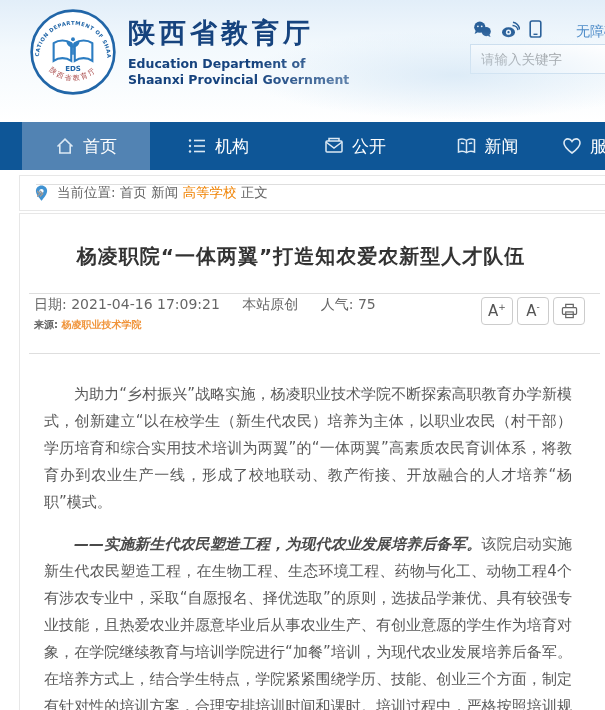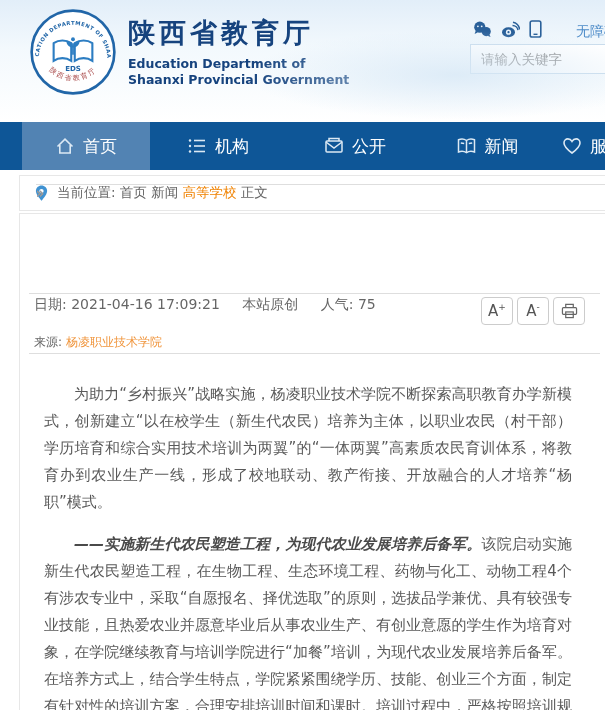--- a/index.html
+++ b/index.html
@@ -45,21 +45,21 @@
 
   
   .mainbox { position:absolute; left:19px; top:213px; width:589px; height:600px;
     border:1px solid #e7e7e7; background:#fff; }
   .article-title { position:absolute; left:0; top:29px; width:562px; text-align:center;
     font-size:20px; font-weight:bold; color:#333; letter-spacing:1px; }
   .sep { position:absolute; left:9px; width:571px; border-top:1px solid #dedede; }
   .sep1 { top:79px; } .sep2 { top:139px; }
   .date-line { position:absolute; left:14px; top:82px; font-size:14px; color:#666; white-space:nowrap; }
   .date-line .gap { margin-right:18px; }
-  .source-line { position:absolute; left:14px; top:120px; font-size:12px; color:#666; white-space:nowrap; }
+  .source-line { position:absolute; left:14px; top:104px; font-size:10px; color:#666; white-space:nowrap;font-weight:bold; }
   .source-link { color:#f0953c; cursor:pointer; }
   .tools { position:absolute; left:461px; top:83px; display:flex; gap:4px; }
   .toolbtn { width:32px; height:28px; border:1px solid #ccc; border-radius:4px; background:#fff;
     color:#555; font-size:15px; display:flex; align-items:center; justify-content:center;
     cursor:pointer; font-family:inherit; }
   .toolbtn sup { font-size:9px; line-height:0; position:relative; top:-4px; }
   .body-text { position:absolute; left:9px; top:152px; width:558px; font-size:15px;
     line-height:27px; color:#595959; text-align:justify; }
   .body-text p { text-indent:2em; margin:15px; }
   .body-text .lead { font-weight:bold; color:#4a4a4a;font-style:italic; }
@@ -185,20 +185,21 @@
       <span class="sep">»</span>
       <span class="crumb-link">新闻</span>
       <span class="sep">»</span>
       <span class="crumb-hot">高等学校</span>
       <span class="sep">»</span>
       <span>正文</span>
     </div>
   </div>
 
   <div class="mainbox">
+    <h1 class="article-title">杨凌职院“一体两翼”打造知农爱农新型人才队伍</h1>
     <div class="sep sep1"></div>
 
     <div class="date-line">
       <span>日期:</span>
       <span class="gap">2021-04-16 17:09:21</span>
       <span class="gap">本站原创</span>
       <span>人气:</span>
       <span>75</span>
     </div>
 

